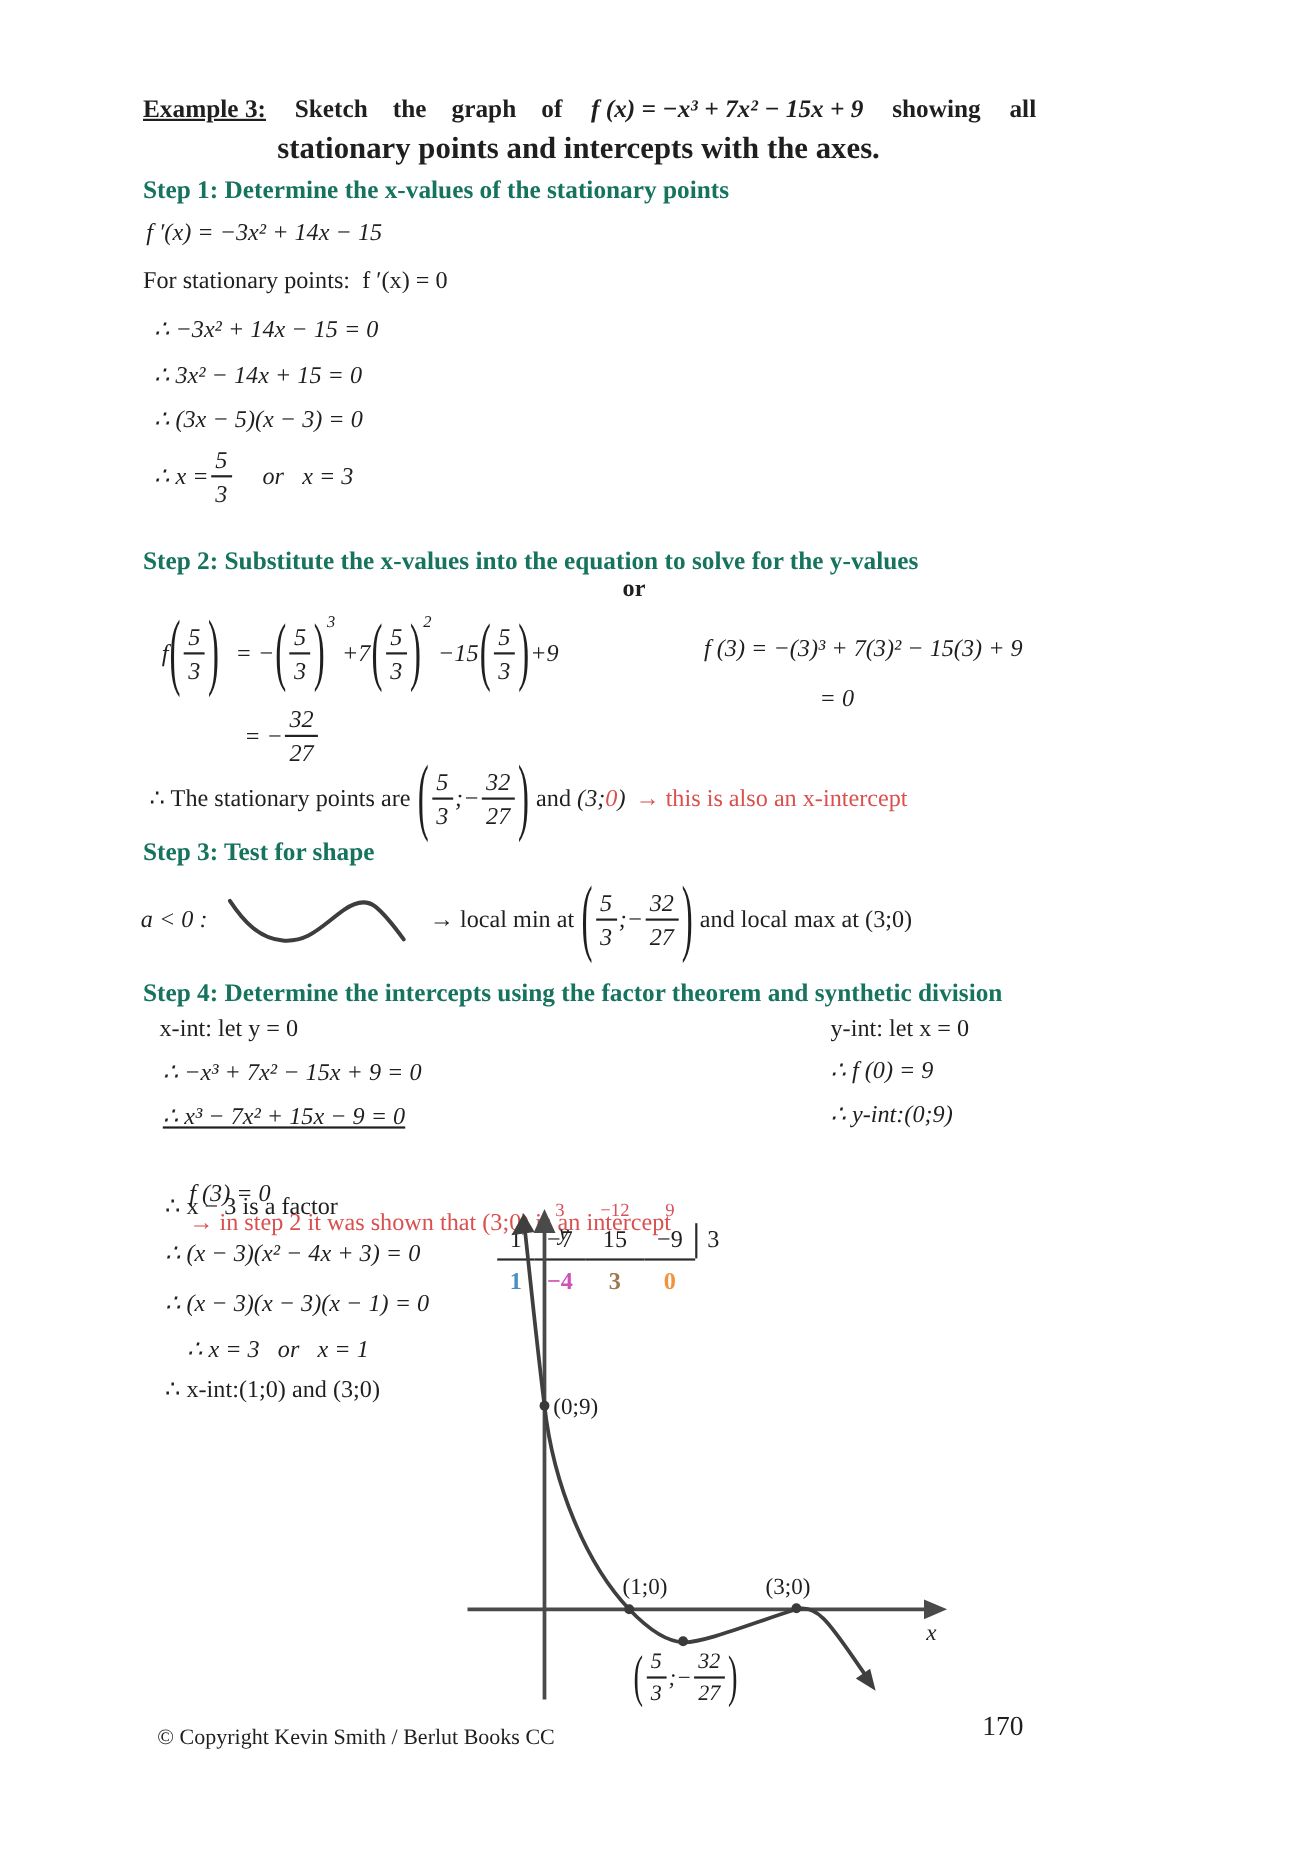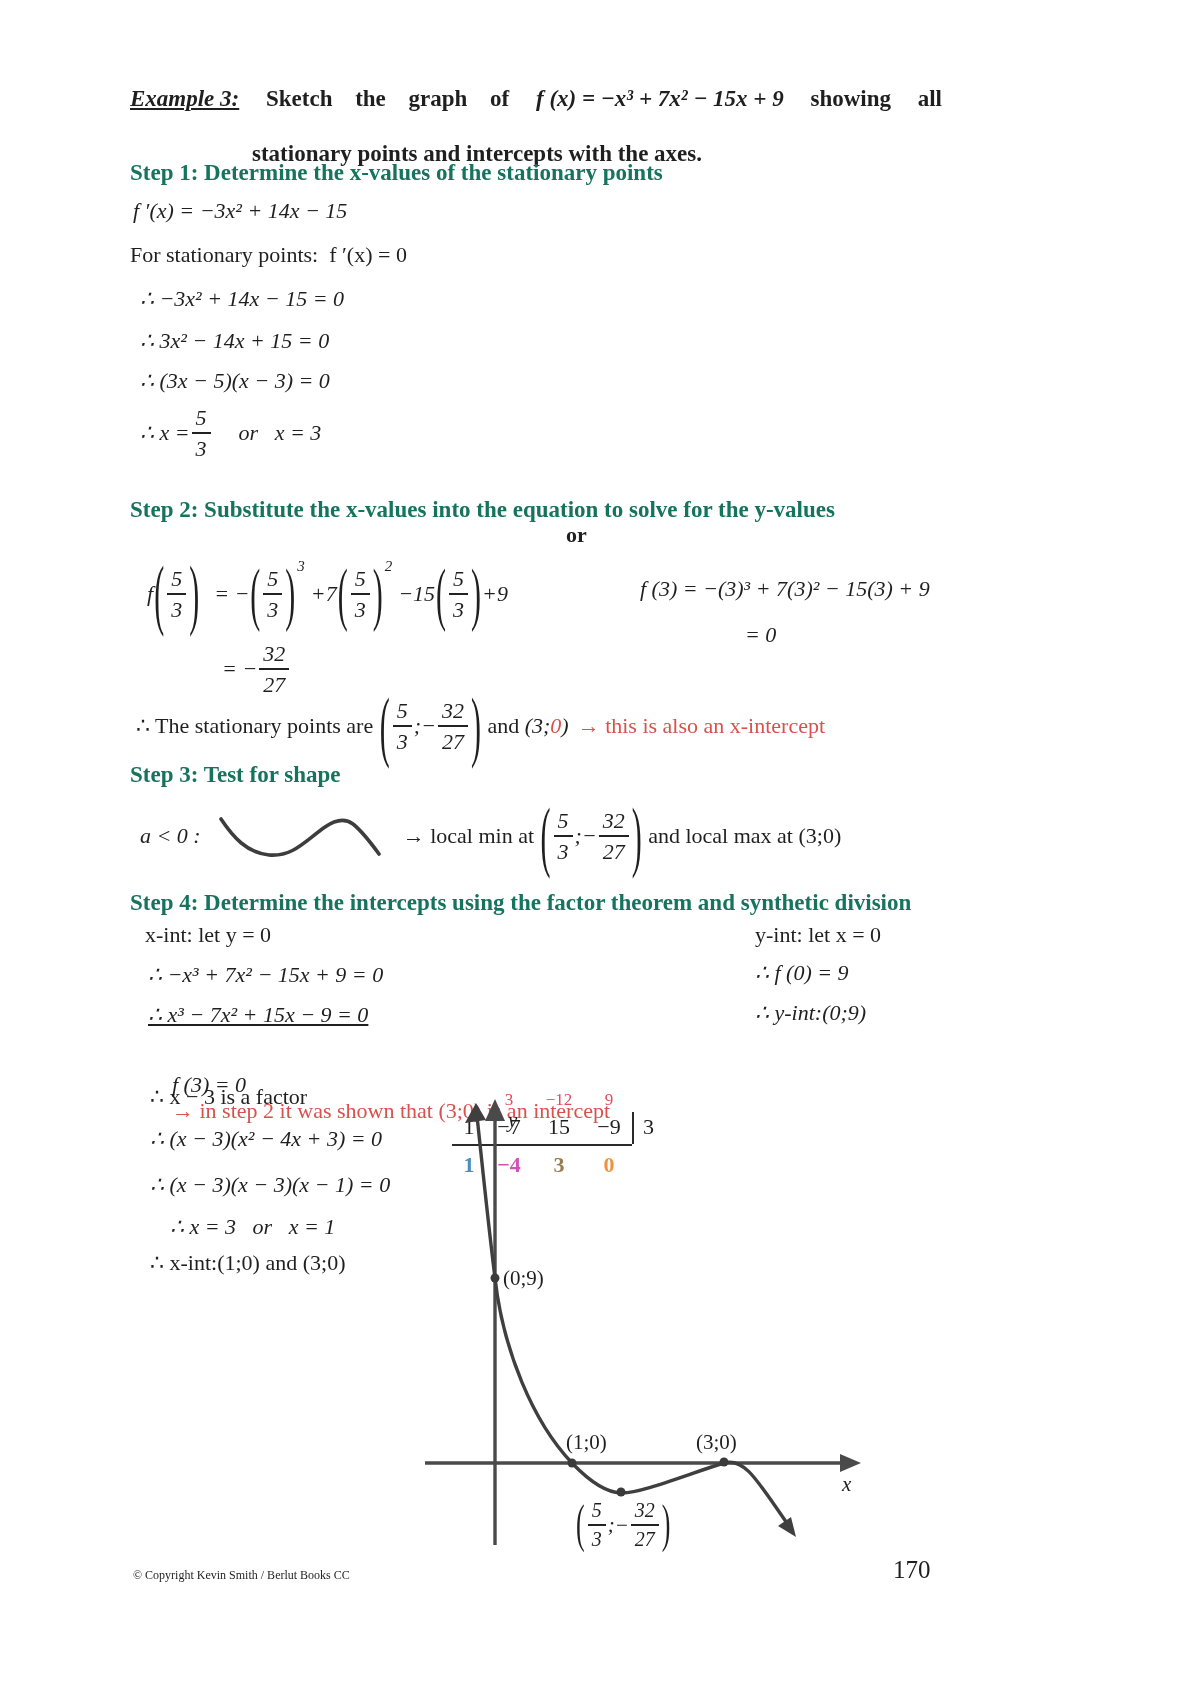--- a/index.html
+++ b/index.html
@@ -6,21 +6,21 @@
   .page{position:relative;width:1190px;height:1684px;background:#ffffff;
         font-family:"Liberation Serif", serif;color:#1f1f1f;overflow:hidden;}
   .abs{position:absolute;}
   .line{position:absolute;font-size:22px;white-space:pre;}
   .math{font-style:italic;}
   .bold{font-weight:bold;}
   .green{color:#15735e;font-weight:bold;font-size:23px;white-space:pre;}
   .red{color:#d9504e;}
   .titlebar{position:absolute;left:130px;top:86px;width:812px;display:flex;
             justify-content:space-between;align-items:baseline;font-size:23px;font-weight:bold;}
-  .underl{text-decoration:underline;font-style:italic;}
+  .underl{text-decoration:underline;}
   .wsp{word-spacing:17px;}
   .row{position:absolute;display:flex;align-items:center;white-space:pre;font-size:22px;}
   .fr{display:inline-flex;flex-direction:column;align-items:center;line-height:1.05;
       font-size:22px;margin:0 2px;font-style:italic;}
   .fr .n{padding:0 4px 3px;}
   .fr .d{border-top:2px solid #222;padding:3px 4px 0;}
   .fr.small{font-size:20px;}
   .bp{display:inline-block;font-size:30px;line-height:1;transform:scaleY(2.3);
       padding:0 1px;font-style:normal;}
   .bp2{transform:scaleY(2.6);}
@@ -29,37 +29,37 @@
   .synth{position:absolute;left:452px;top:1088px;display:grid;
          grid-template-columns:34px 46px 54px 46px 40px;font-size:22px;}
   .synth .cell{text-align:center;}
   .synth .carry{color:#d94f5c;font-size:17px;height:24px;line-height:24px;}
   .synth .mainc{height:32px;line-height:30px;border-bottom:2.5px solid #2b2b2b;}
   .synth .divc{height:32px;line-height:30px;border-left:2.5px solid #2b2b2b;text-align:left;padding-left:9px;}
   .synth .resc{height:34px;line-height:38px;font-weight:bold;}
   .res1{color:#4a8fc0;} .res2{color:#cf53b5;} .res3{color:#9b7b4e;} .res4{color:#f0933c;}
   .graph{position:absolute;left:390px;top:1092px;width:480px;height:470px;}
   .glabel{position:absolute;font-size:21px;white-space:pre;}
-  .footer{position:absolute;left:133px;top:1568px;font-size:12px;}
+  .footer{position:absolute;left:143px;top:1568px;font-size:20px;}
   .pagenum{position:absolute;left:893px;top:1556px;font-size:25px;}
   svg{display:block;}
 </style>
 </head>
 <body>
 
 <div class="page">
 
   <div class="titlebar">
     <span class="underl">Example 3:</span>
     <span class="wsp">Sketch the graph of</span>
     <span class="math" style="font-weight:bold;text-align:center;">f (x) = −x³ + 7x² − 15x + 9</span>
     <span>showing</span>
     <span>all</span>
   </div>
-  <div class="line bold" style="left:252px;top:141px;font-size:23px;">stationary points and intercepts with the axes.</div>
+  <div class="line bold" style="left:252px;top:120px;font-size:28px;">stationary points and intercepts with the axes.</div>
 
   <div class="green abs" style="left:130px;top:160px;">Step 1: Determine the x-values of the stationary points</div>
   <div class="line math" style="left:133px;top:198px;">f ′(x) = −3x² + 14x − 15</div>
   <div class="line" style="left:130px;top:242px;">For stationary points:  f ′(x) = 0</div>
   <div class="line math" style="left:140px;top:286px;">∴ −3x² + 14x − 15 = 0</div>
   <div class="line math" style="left:140px;top:328px;">∴ 3x² − 14x + 15 = 0</div>
   <div class="line math" style="left:140px;top:368px;">∴ (3x − 5)(x − 3) = 0</div>
   <div class="row math" style="left:140px;top:402px;height:62px;">
     <span>∴ x =</span>
     <span class="fr">
@@ -110,21 +110,21 @@
     <span class="fr"><span class="n">32</span><span class="d">27</span></span>
     <span class="bp bp2">)</span>
     <span> and </span>
     <span class="math">(3;</span>
     <span class="math red">0</span>
     <span class="math">)</span>
     <span class="red" style="margin-left:9px;">→ this is also an x-intercept</span>
   </div>
 
   <div class="green abs" style="left:130px;top:762px;">Step 3: Test for shape</div>
-  <div class="row" style="left:140px;top:800px;height:72px;">
+  <div class="row" style="left:128px;top:800px;height:72px;">
     <span class="math">a &lt; 0 :</span>
     <span style="margin:0 20px 0 16px;">
       <svg width="166" height="50" viewBox="0 0 166 50">
         <path d="M 4,8 C 16,26 30,42 52,44 C 76,46 88,30 108,16 C 118,9 128,7 136,13 C 146,21 154,32 162,43" fill="none" stroke="#3d3d3d" stroke-width="3.6" stroke-linecap="round"></path>
       </svg>
     </span>
     <span>→ local min at </span>
     <span class="bp bp2">(</span>
     <span class="fr"><span class="n">5</span><span class="d">3</span></span>
     <span class="math">;−</span>

